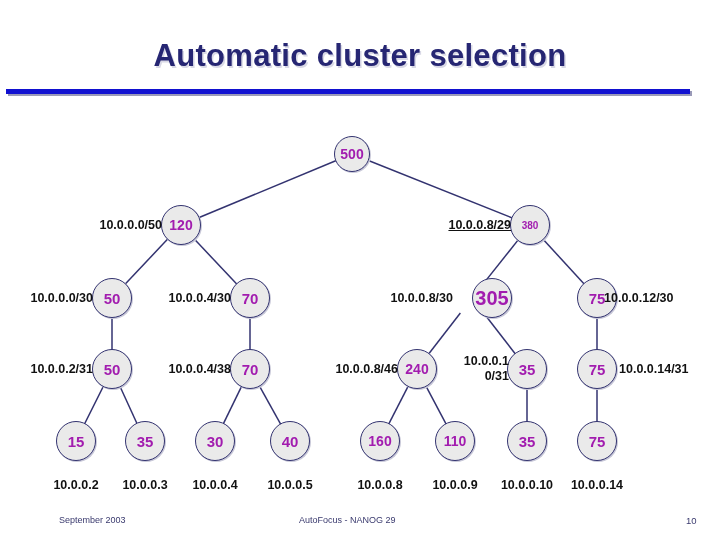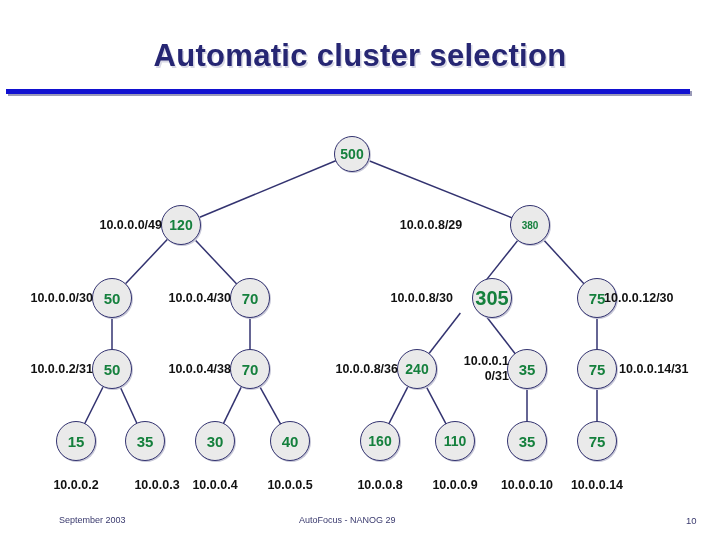--- a/index.html
+++ b/index.html
@@ -62,21 +62,21 @@
     position: absolute;
     border-radius: 50%;
     background: #eaeaea;
     border: 1.6px solid #333370;
     box-sizing: border-box;
     display: flex;
     align-items: center;
     justify-content: center;
     font-family: "Liberation Sans", sans-serif;
     font-weight: bold;
-    color: #15803d;
+    color: #a21caf;
     box-shadow: 1px 1px 0 #c8c8d8;
   }
 
   .node-label {
     position: absolute;
     font-family: "Liberation Sans", sans-serif;
     font-size: 12.5px;
     font-weight: bold;
     color: #111111;
     white-space: nowrap;
@@ -134,25 +134,25 @@
       <line x1="425.8684137716043" y1="385.8033103040924" x2="446.1315862283957" y2="424.1966896959076" stroke="#333370" stroke-width="1.5"></line>
       <line x1="527" y1="388" x2="527" y2="422" stroke="#333370" stroke-width="1.5"></line>
       <line x1="597" y1="388" x2="597" y2="422" stroke="#333370" stroke-width="1.5"></line>
     </svg>
 <div class="node" style="left: 334px; top: 136px; width: 36px; height: 36px; font-size: 14px;">
       <span>500</span>
     </div>
     <div class="node" style="left: 161px; top: 205px; width: 40px; height: 40px; font-size: 14px;">
       <span>120</span>
     </div>
-    <div class="node-label" style="text-align: right; width: 160px; left: 2px; top: 218px;">10.0.0.0/49</div>
+    <div class="node-label" style="text-align: right; width: 160px; left: 2px; top: 218px;">10.0.0.0/50</div>
     <div class="node" style="left: 510px; top: 205px; width: 40px; height: 40px; font-size: 10px;">
       <span>380</span>
     </div>
-    <div class="node-label" style="text-align: center; width: 160px; left: 351px; top: 218px;">10.0.0.8/29</div>
+    <div class="node-label" style="text-align: right; width: 160px; left: 351px; top: 218px; text-decoration: underline;">10.0.0.8/29</div>
     <div class="node" style="left: 92px; top: 278px; width: 40px; height: 40px; font-size: 15px;">
       <span>50</span>
     </div>
     <div class="node-label" style="text-align: right; width: 160px; left: -67px; top: 291px;">10.0.0.0/30</div>
     <div class="node" style="left: 230px; top: 278px; width: 40px; height: 40px; font-size: 15px;">
       <span>70</span>
     </div>
     <div class="node-label" style="text-align: right; width: 160px; left: 71px; top: 291px;">10.0.0.4/30</div>
     <div class="node" style="left: 472px; top: 278px; width: 40px; height: 40px; font-size: 20px;">
       <span>305</span>
@@ -166,40 +166,40 @@
       <span>50</span>
     </div>
     <div class="node-label" style="text-align: right; width: 160px; left: -67px; top: 362px;">10.0.0.2/31</div>
     <div class="node" style="left: 230px; top: 349px; width: 40px; height: 40px; font-size: 15px;">
       <span>70</span>
     </div>
     <div class="node-label" style="text-align: right; width: 160px; left: 71px; top: 362px;">10.0.0.4/38</div>
     <div class="node" style="left: 397px; top: 349px; width: 40px; height: 40px; font-size: 14px;">
       <span>240</span>
     </div>
-    <div class="node-label" style="text-align: right; width: 160px; left: 238px; top: 362px;">10.0.0.8/36</div>
+    <div class="node-label" style="text-align: right; width: 160px; left: 238px; top: 362px;">10.0.0.8/46</div>
     <div class="node" style="left: 507px; top: 349px; width: 40px; height: 40px; font-size: 15px;">
       <span>35</span>
     </div>
     <div class="node-label two-line" style="width: 78px; left: 431px; top: 354px; text-align: right;">
       <div>10.0.0.1</div>
       <div>0/31</div>
     </div>
     <div class="node" style="left: 577px; top: 349px; width: 40px; height: 40px; font-size: 15px;">
       <span>75</span>
     </div>
     <div class="node-label" style="left: 619px; top: 362px;">10.0.0.14/31</div>
     <div class="node" style="left: 56px; top: 421px; width: 40px; height: 40px; font-size: 15px;">
       <span>15</span>
     </div>
     <div class="leaf-label" style="left: 26px; width: 100px; top: 478px;">10.0.0.2</div>
     <div class="node" style="left: 125px; top: 421px; width: 40px; height: 40px; font-size: 15px;">
       <span>35</span>
     </div>
-    <div class="leaf-label" style="left: 95px; width: 100px; top: 478px; margin-left: 12px;">10.0.0.3</div>
+    <div class="leaf-label" style="left: 95px; width: 100px; top: 478px;">10.0.0.3</div>
     <div class="node" style="left: 195px; top: 421px; width: 40px; height: 40px; font-size: 15px;">
       <span>30</span>
     </div>
     <div class="leaf-label" style="left: 165px; width: 100px; top: 478px;">10.0.0.4</div>
     <div class="node" style="left: 270px; top: 421px; width: 40px; height: 40px; font-size: 15px;">
       <span>40</span>
     </div>
     <div class="leaf-label" style="left: 240px; width: 100px; top: 478px;">10.0.0.5</div>
     <div class="node" style="left: 360px; top: 421px; width: 40px; height: 40px; font-size: 14px;">
       <span>160</span>

